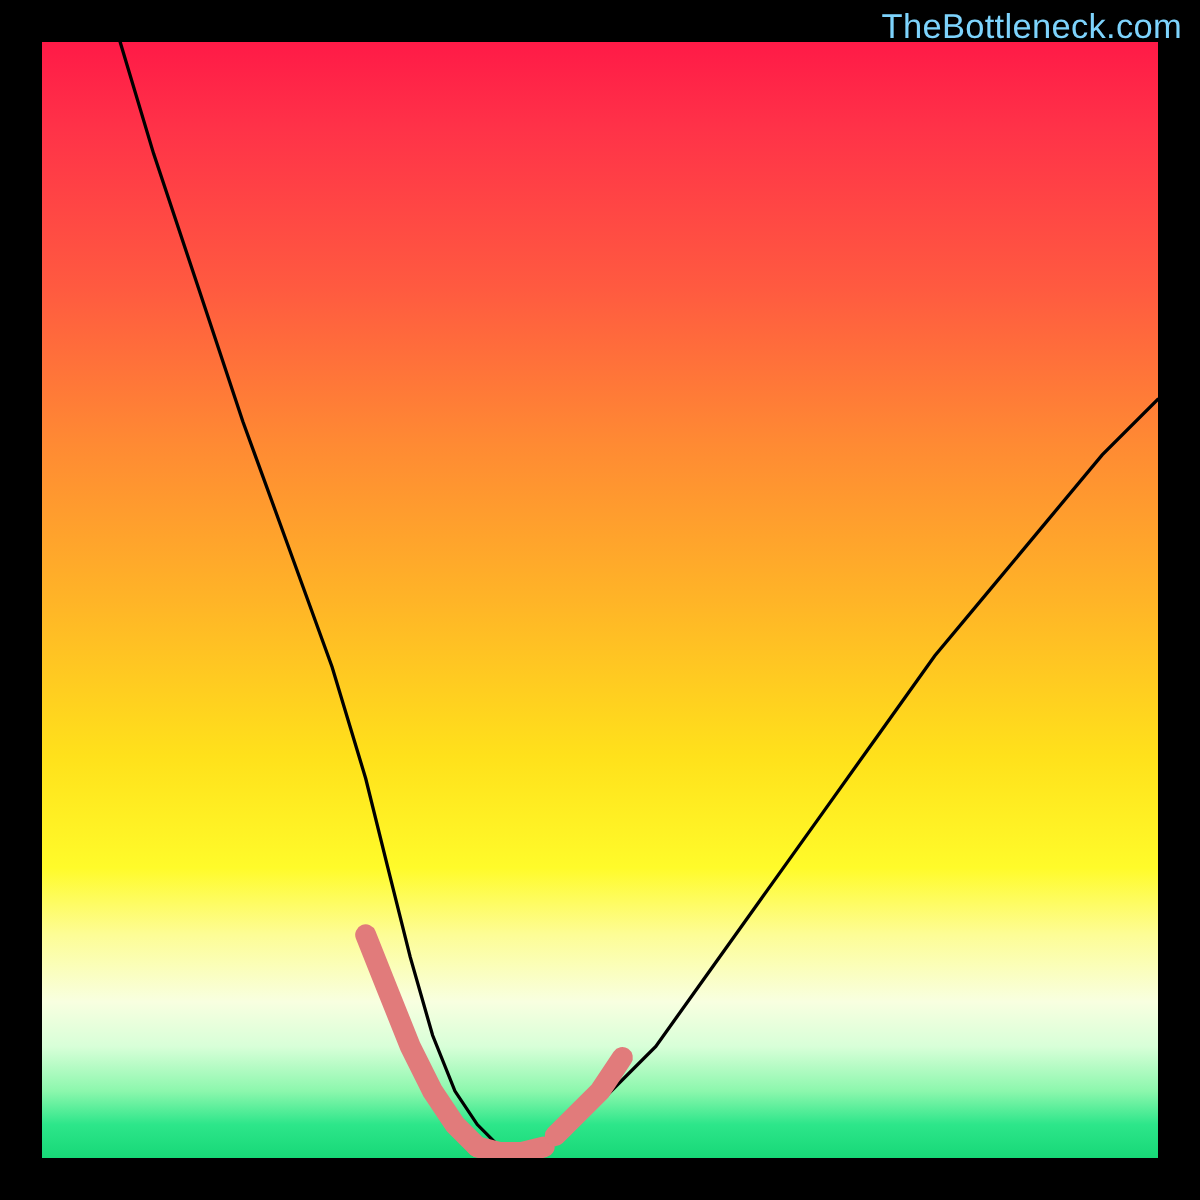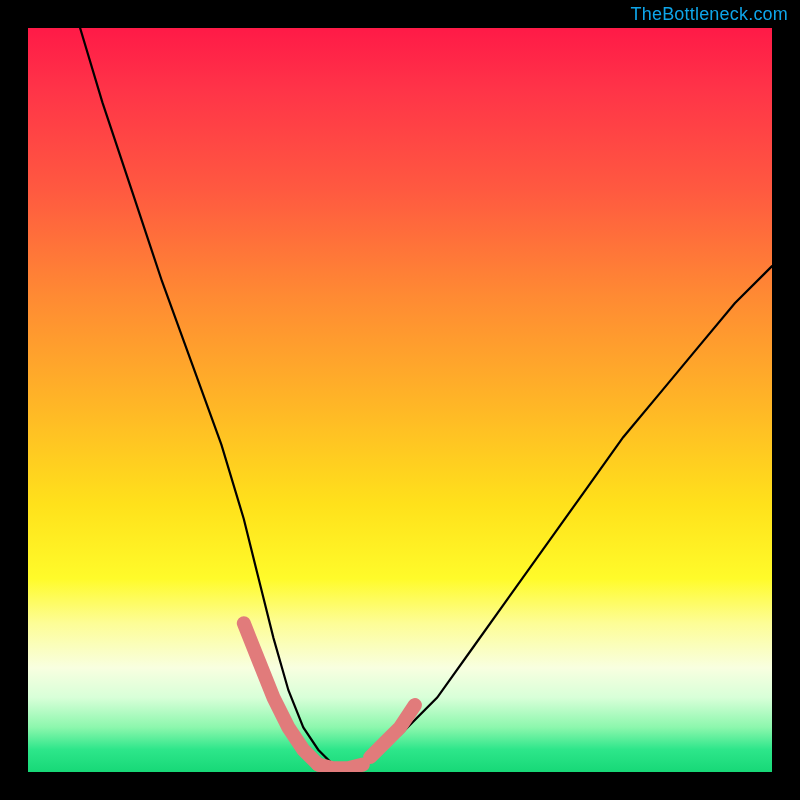--- a/index.html
+++ b/index.html
@@ -41,22 +41,22 @@
       #d8ffd8 90%,
       #8cf7ad 94%,
       #2de68a 97%,
       #17d877 100%
     );
   }
   .watermark {
     position: absolute;
     top: 4px;
     right: 12px;
-    color: #0ea5e9;
-    font-size: 18px;
+    color: #7dd3fc;
+    font-size: 23px;
     font-weight: 500;
     letter-spacing: 0.2px;
     user-select: none;
   }
   svg.curve {
     position: absolute;
     left: 0; top: 0;
     width: 744px;
     height: 744px;
   }

